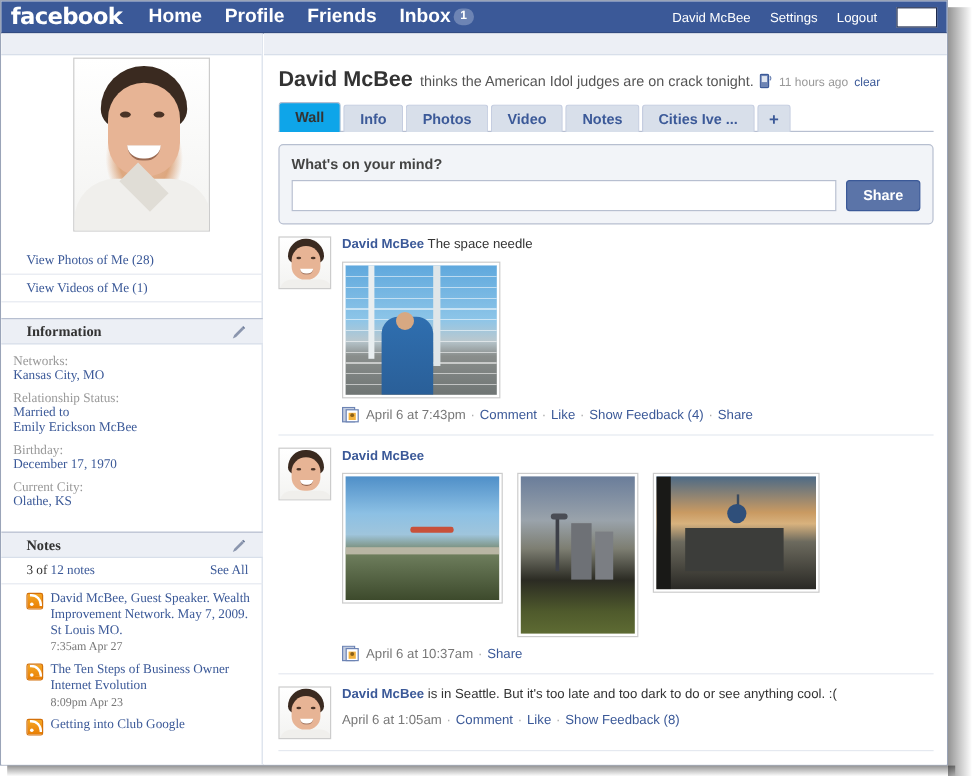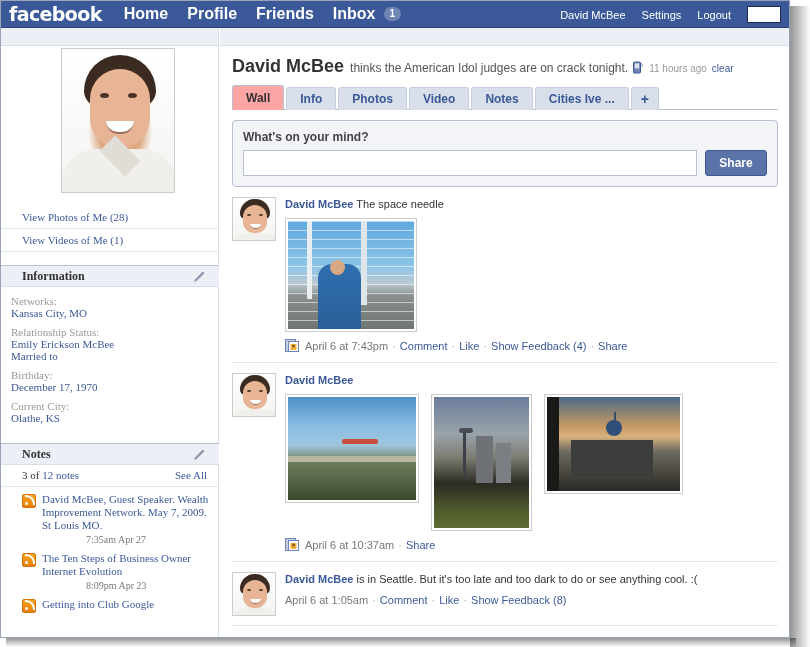--- a/index.html
+++ b/index.html
@@ -59,21 +59,21 @@
   }
   .navlink {
     color: #ffffff;
     font-size: 16px;
     font-weight: bold;
     margin-right: 19px;
     text-decoration: none;
     white-space: nowrap;
   }
   #inbox-wrap { display: flex; align-items: center; margin-right: 19px; }
-  #inbox-wrap .navlink { margin-right: 8px; }
+  #inbox-wrap .navlink { margin-right: 2px; }
   #inbox-badge {
     background: #6d84b4;
     color: #ffffff;
     font-size: 10px;
     font-weight: bold;
     border-radius: 8px;
     padding: 1px 6px;
     line-height: 12px;
   }
   #topright {
@@ -267,21 +267,20 @@
   .note-title {
     color: #3b5998;
     font-size: 11px;
     text-decoration: none;
   }
   .note-time {
     color: #777777;
     font-size: 10px;
     display: block;
     margin-top: 1px;
-    margin-left: 44px;
   }
 
   
   #main {
     position: absolute;
     left: 219px; top: 0;
     width: 570px;
     height: 610px;
     background: #ffffff;
   }
@@ -344,21 +343,21 @@
     color: #3b5998;
     background: #d8dfea;
     border: 1px solid #c5cde0;
     border-bottom: none;
     margin-right: 2px;
     border-radius: 3px 3px 0 0;
     text-decoration: none;
     white-space: nowrap;
   }
   .tab.active {
-    background: #fca5a5;
+    background: #0ea5e9;
     color: #333333;
     height: 25px;
     line-height: 24px;
     border-color: #b7bfd0;
   }
   .tab.plus { padding: 0 9px; font-size: 14px; }
 
   
   #composer {
     margin: 10px 12px 0 12px;
@@ -629,22 +628,22 @@
             <svg class="pencil-icon" viewBox="0 0 12 12">
               <path d="M1 11 L2.2 8.2 L8.6 1.8 L10.2 3.4 L3.8 9.8 Z" fill="#8b96ae"></path>
               <path d="M9.2 1.2 L10.8 2.8" stroke="#6d7b99" stroke-width="1.4" fill="none"></path>
             </svg>
           </div>
           <div class="panel-body">
             <div class="info-label">Networks:</div>
             <a class="info-value" href="#">Kansas City, MO</a>
 
             <div class="info-label">Relationship Status:</div>
+            <a class="info-value" href="#">Married to</a>
             <a class="info-value" href="#">Emily Erickson McBee</a>
-            <a class="info-value" href="#">Married to</a>
 
             <div class="info-label">Birthday:</div>
             <a class="info-value" href="#">December 17, 1970</a>
 
             <div class="info-label">Current City:</div>
             <a class="info-value" href="#">Olathe, KS</a>
           </div>
         </div>
 
         <div class="panel">

